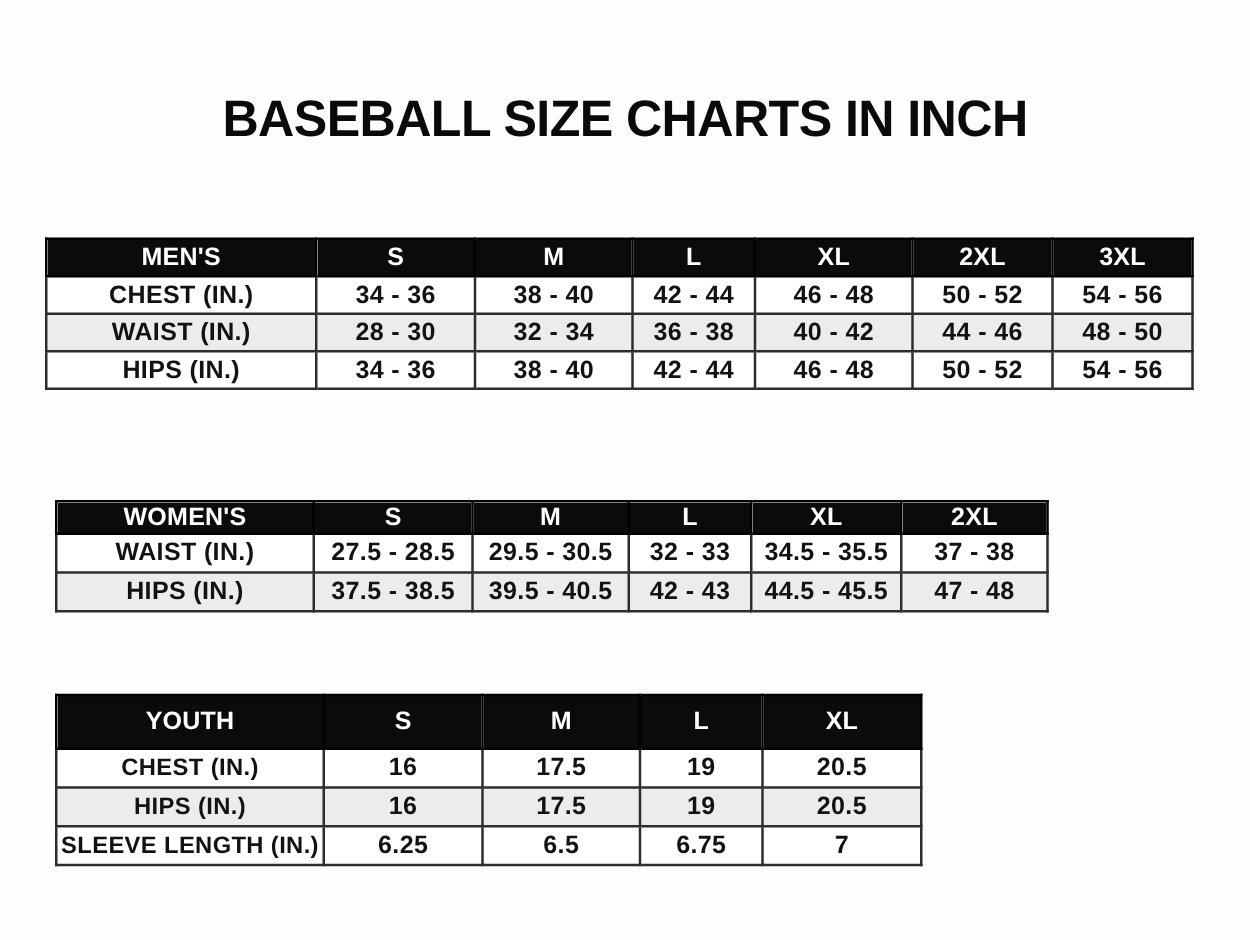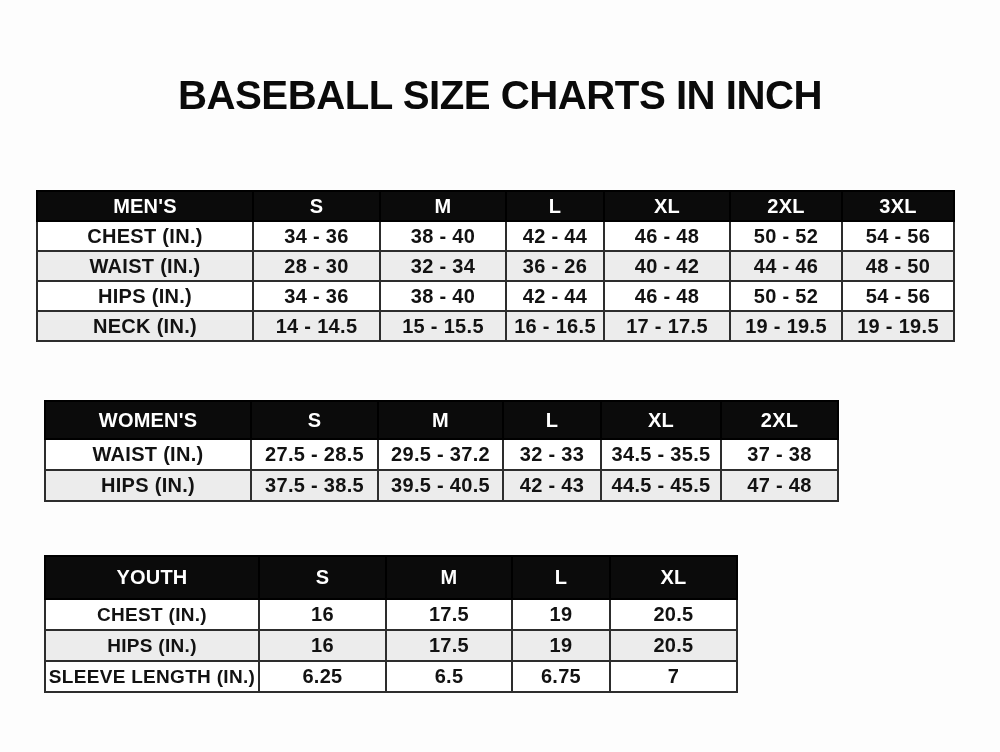--- a/index.html
+++ b/index.html
@@ -38,21 +38,21 @@
   }
   .size-table thead th{
     background:var(--header-bg);color:var(--header-text);
     border-color:#000000;font-size:20px;letter-spacing:0.2px;
   }
   .size-table tbody tr:nth-child(even){background:var(--row-alt);}
   .size-table tbody tr:nth-child(odd){background:#ffffff;}
   #mens-table{left:36px;top:190px;width:917px;}
   #mens-table tr{height:30px;}
   #womens-table{left:44px;top:400px;width:793px;}
-  #womens-table thead tr{height:38px;}
+  #womens-table thead tr{height:26px;}
   #womens-table tbody tr{height:31px;}
   #youth-table{left:44px;top:555px;width:692px;}
   #youth-table thead tr{height:43px;}
   #youth-table tbody tr{height:31px;}
   #youth-table tbody th{font-size:19px;}
 </style>
 </head>
 <body>
 
 <div class="page">
@@ -86,42 +86,33 @@
           <td>38 - 40</td>
           <td>42 - 44</td>
           <td>46 - 48</td>
           <td>50 - 52</td>
           <td>54 - 56</td>
         </tr>
         <tr>
           <th>WAIST (IN.)</th>
           <td>28 - 30</td>
           <td>32 - 34</td>
-          <td>36 - 26</td>
+          <td>36 - 38</td>
           <td>40 - 42</td>
           <td>44 - 46</td>
           <td>48 - 50</td>
         </tr>
         <tr>
           <th>HIPS (IN.)</th>
           <td>34 - 36</td>
           <td>38 - 40</td>
           <td>42 - 44</td>
           <td>46 - 48</td>
           <td>50 - 52</td>
           <td>54 - 56</td>
-        </tr>
-        <tr>
-          <th>NECK (IN.)</th>
-          <td>14 - 14.5</td>
-          <td>15 - 15.5</td>
-          <td>16 - 16.5</td>
-          <td>17 - 17.5</td>
-          <td>19 - 19.5</td>
-          <td>19 - 19.5</td>
         </tr>
       </tbody>
     </table>
 
   <table class="size-table" id="womens-table">
     <colgroup>
       <col style="width:206px">
         <col style="width:127px">
         <col style="width:125px">
       <col style="width:98px">
@@ -135,21 +126,21 @@
           <th>M</th>
           <th>L</th>
           <th>XL</th>
           <th>2XL</th>
         </tr>
       </thead>
       <tbody>
         <tr>
           <th>WAIST (IN.)</th>
           <td>27.5 - 28.5</td>
-          <td>29.5 - 37.2</td>
+          <td>29.5 - 30.5</td>
           <td>32 - 33</td>
           <td>34.5 - 35.5</td>
           <td>37 - 38</td>
         </tr>
         <tr>
           <th>HIPS (IN.)</th>
           <td>37.5 - 38.5</td>
           <td>39.5 - 40.5</td>
           <td>42 - 43</td>
           <td>44.5 - 45.5</td>

